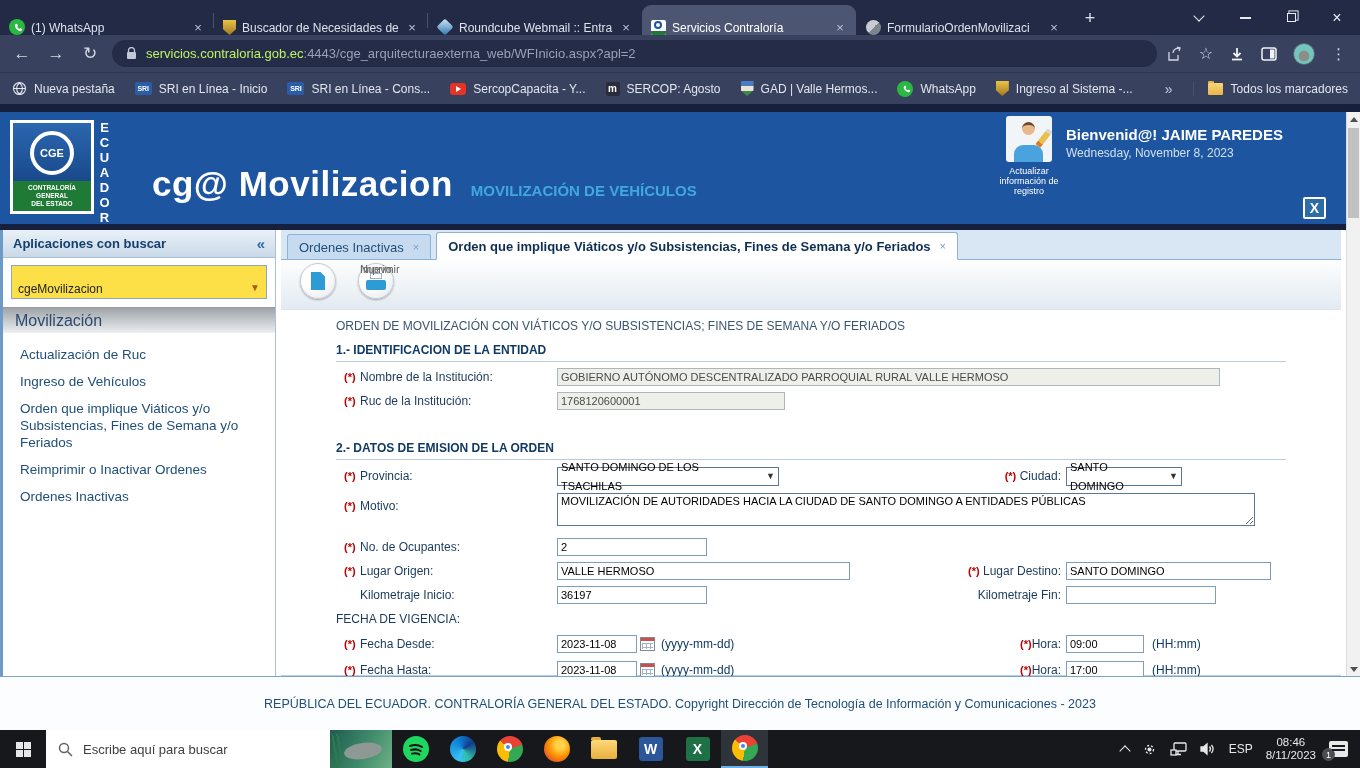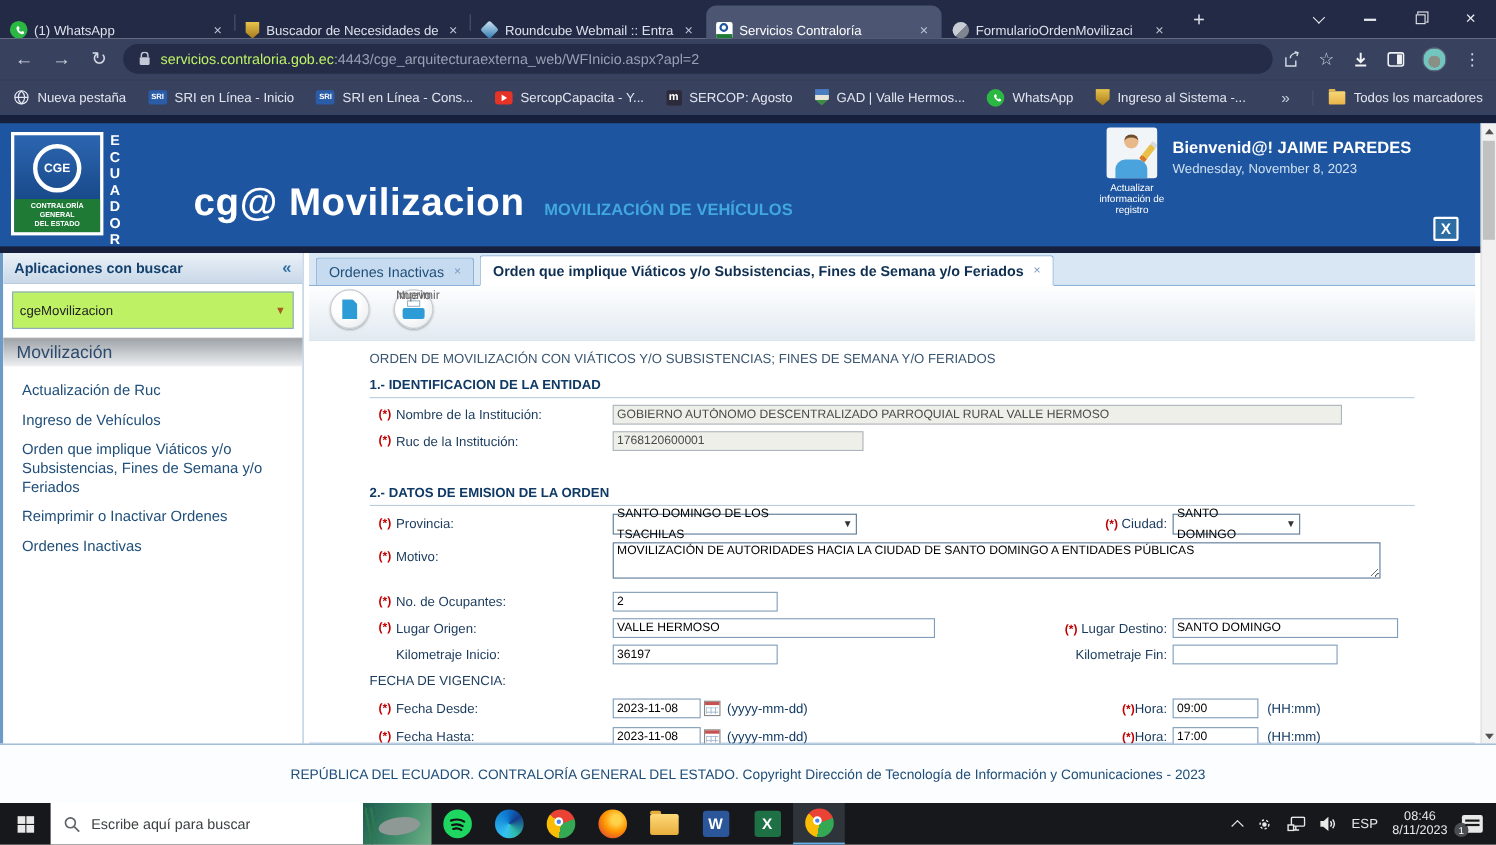--- a/index.html
+++ b/index.html
@@ -58,40 +58,40 @@
   
   .pheader{position:absolute;top:104px;left:0;width:1360px;height:126px;background:#1D55A0;
            border-top:8px solid #161F3B;border-bottom:6px solid #161F3B;}
   .logo-box{position:absolute;left:10px;top:8px;width:84px;height:94px;background:linear-gradient(#2C66B0,#0E3B78);border:3px solid #fff;}
   .logo-circle{position:absolute;left:17px;top:8px;width:44px;height:44px;border:4px solid #fff;border-radius:50%;
                display:flex;align-items:center;justify-content:center;color:#fff;font-weight:bold;font-size:11px;}
   .logo-green{position:absolute;left:0;right:0;bottom:0;height:30px;background:#1E7A34;display:flex;flex-direction:column;align-items:center;justify-content:center;}
   .logo-green span{color:#fff;font-size:6.5px;font-weight:bold;line-height:8px;}
   .country{position:absolute;left:97px;top:8px;height:94px;writing-mode:vertical-rl;text-orientation:upright;
            color:#fff;font-weight:bold;font-size:13px;letter-spacing:0px;}
-  .brand{position:absolute;left:152px;top:52px;display:flex;align-items:baseline;gap:18px;margin-left:24px;}
+  .brand{position:absolute;left:152px;top:52px;display:flex;align-items:baseline;gap:18px;}
   .brand .apptitle{color:#fff;font-weight:bold;font-size:35px;letter-spacing:0.5px;}
   .brand .appsub{color:#41A8DE;font-weight:bold;font-size:15px;}
   .user-avatar{position:absolute;left:1006px;top:4px;width:46px;height:46px;background:#F2F5F8;border-radius:3px;overflow:hidden;}
   .p-head{position:absolute;top:6px;left:16px;width:13px;height:13px;border-radius:50%;background:#E8B88A;border-top:3px solid #6B4A2E;}
   .p-body{position:absolute;bottom:0px;left:8px;width:29px;height:17px;border-radius:9px 9px 0 0;background:#4AA3DC;}
   .p-pencil{position:absolute;right:5px;top:12px;width:6px;height:20px;background:linear-gradient(#D8D8D8 0 18%,#E8C04A 18% 80%,#D87A2A 80%);transform:rotate(38deg);border-radius:1px;}
   .user-caption{position:absolute;left:992px;top:54px;width:74px;text-align:center;color:#fff;font-size:9px;line-height:10px;}
   .welcome{position:absolute;left:1066px;top:14px;color:#fff;font-weight:bold;font-size:15px;}
   .hdate{position:absolute;left:1066px;top:34px;color:#CFE0F0;font-size:12px;}
   .hclose{position:absolute;left:1303px;top:85px;width:23px;height:22px;background:#2E6DA4;border:2px solid #fff;border-radius:2px;
           color:#fff;font-weight:bold;font-size:14px;display:flex;align-items:center;justify-content:center;}
 
   
   .leftedge{position:absolute;left:0;top:230px;width:3px;height:446px;background:#6D9BC8;}
   .sidebar{position:absolute;left:3px;top:230px;width:273px;height:446px;background:#fff;border-right:1px solid #A8C0D8;}
   .sb-head{height:28px;background:linear-gradient(#EAF1F8,#C9D8E8);border-bottom:1px solid #A8C0D8;color:#14406E;
            font-weight:bold;font-size:13px;display:flex;align-items:center;padding:0 10px;}
   .sb-collapse{margin-left:auto;color:#2E6DA4;font-size:15px;font-weight:bold;}
-  .sb-select{margin:7px 8px 8px 8px;height:21px;background:#bef264;border:1px solid #89A7C6;display:flex;align-items:center;
+  .sb-select{margin:7px 8px 8px 8px;height:21px;background:#fde047;border:1px solid #89A7C6;display:flex;
              font-size:12px;color:#222;padding:16px 6px;}
   .sb-select .arr{margin-left:auto;color:#A85C20;font-size:10px;}
   .sb-section{height:26px;background:linear-gradient(#9FA4A9,#EDEFF1);display:flex;align-items:center;padding:0 12px;
               color:#2C4A6E;font-size:16px;border-top:1px solid #9A9A9A;}
   .sb-items{padding:8px 0;}
   .sb-item{padding:5px 12px 5px 17px;color:#1F4E79;font-size:13.5px;line-height:17px;}
 
   .main{position:absolute;left:281px;top:230px;width:1060px;height:446px;background:#fff;border-bottom:1px solid #B8CFE4;}
   .main-tabs{height:30px;background:#D9E7F5;border-bottom:1px solid #8DB2D8;display:flex;align-items:flex-end;padding-left:6px;gap:5px;}
   .mtab{height:25px;display:flex;align-items:center;padding:0 11px;font-size:13px;color:#1F4E79;background:#C7DBF0;

